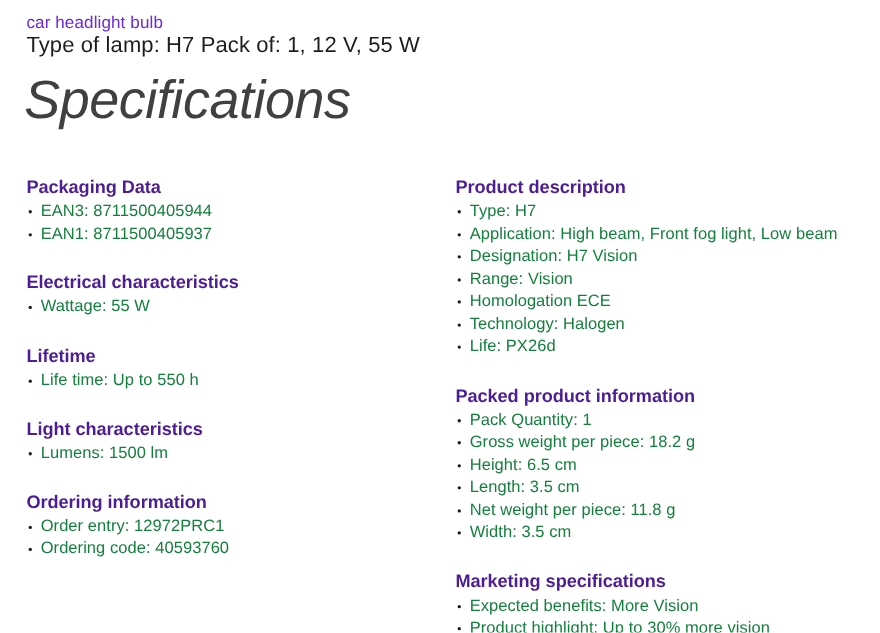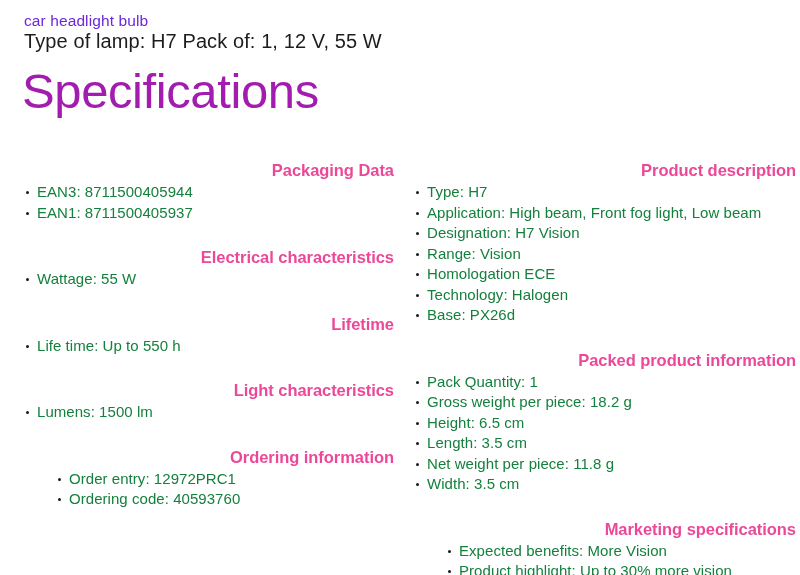--- a/index.html
+++ b/index.html
@@ -39,50 +39,50 @@
     color: #1d1d1d;
     letter-spacing: 0.1px;
   }
   .page-title {
     position: absolute;
     left: 22px;
     top: 62px;
     font-size: 49px;
     line-height: 58px;
     font-weight: 300;
-    color: #a21caf;
+    color: #404040;
     letter-spacing: -0.4px;
     white-space: nowrap;
+    font-style: italic;
   }
   
   .columns {
     position: absolute;
     left: 0;
     top: 160px;
     width: 800px;
   }
   .col {
     position: absolute;
     top: 0;
   }
   .col-left  { left: 24px;  width: 370px; }
   .col-right { left: 414px; width: 382px; }
 
   .section { margin-bottom: 24px; }
-  .section:last-child { margin-bottom: 0; margin-left: 32px; }
+  .section:last-child { margin-bottom: 0; }
 
   .section-heading {
     font-size: 16.5px;
     line-height: 21px;
     font-weight: bold;
-    color: #ec4899;
+    color: #4c1d95;
     margin: 0 0 1px 0;
     letter-spacing: -0.05px;
     white-space: nowrap;
-    text-align: right;
   }
   .spec-list {
     list-style: none;
     margin: 0;
     padding: 0;
   }
   .spec-item {
     position: relative;
     padding-left: 13px;
     font-size: 15px;
@@ -152,21 +152,21 @@
     <div class="col col-right">
         <div class="section">
           <div class="section-heading">Product description</div>
           <ul class="spec-list">
             <li class="spec-item">Type: H7</li>
             <li class="spec-item">Application: High beam, Front fog light, Low beam</li>
             <li class="spec-item">Designation: H7 Vision</li>
             <li class="spec-item">Range: Vision</li>
             <li class="spec-item">Homologation ECE</li>
             <li class="spec-item">Technology: Halogen</li>
-            <li class="spec-item">Base: PX26d</li>
+            <li class="spec-item">Life: PX26d</li>
           </ul>
         </div>
         <div class="section">
           <div class="section-heading">Packed product information</div>
           <ul class="spec-list">
             <li class="spec-item">Pack Quantity: 1</li>
             <li class="spec-item">Gross weight per piece: 18.2 g</li>
             <li class="spec-item">Height: 6.5 cm</li>
             <li class="spec-item">Length: 3.5 cm</li>
             <li class="spec-item">Net weight per piece: 11.8 g</li>

